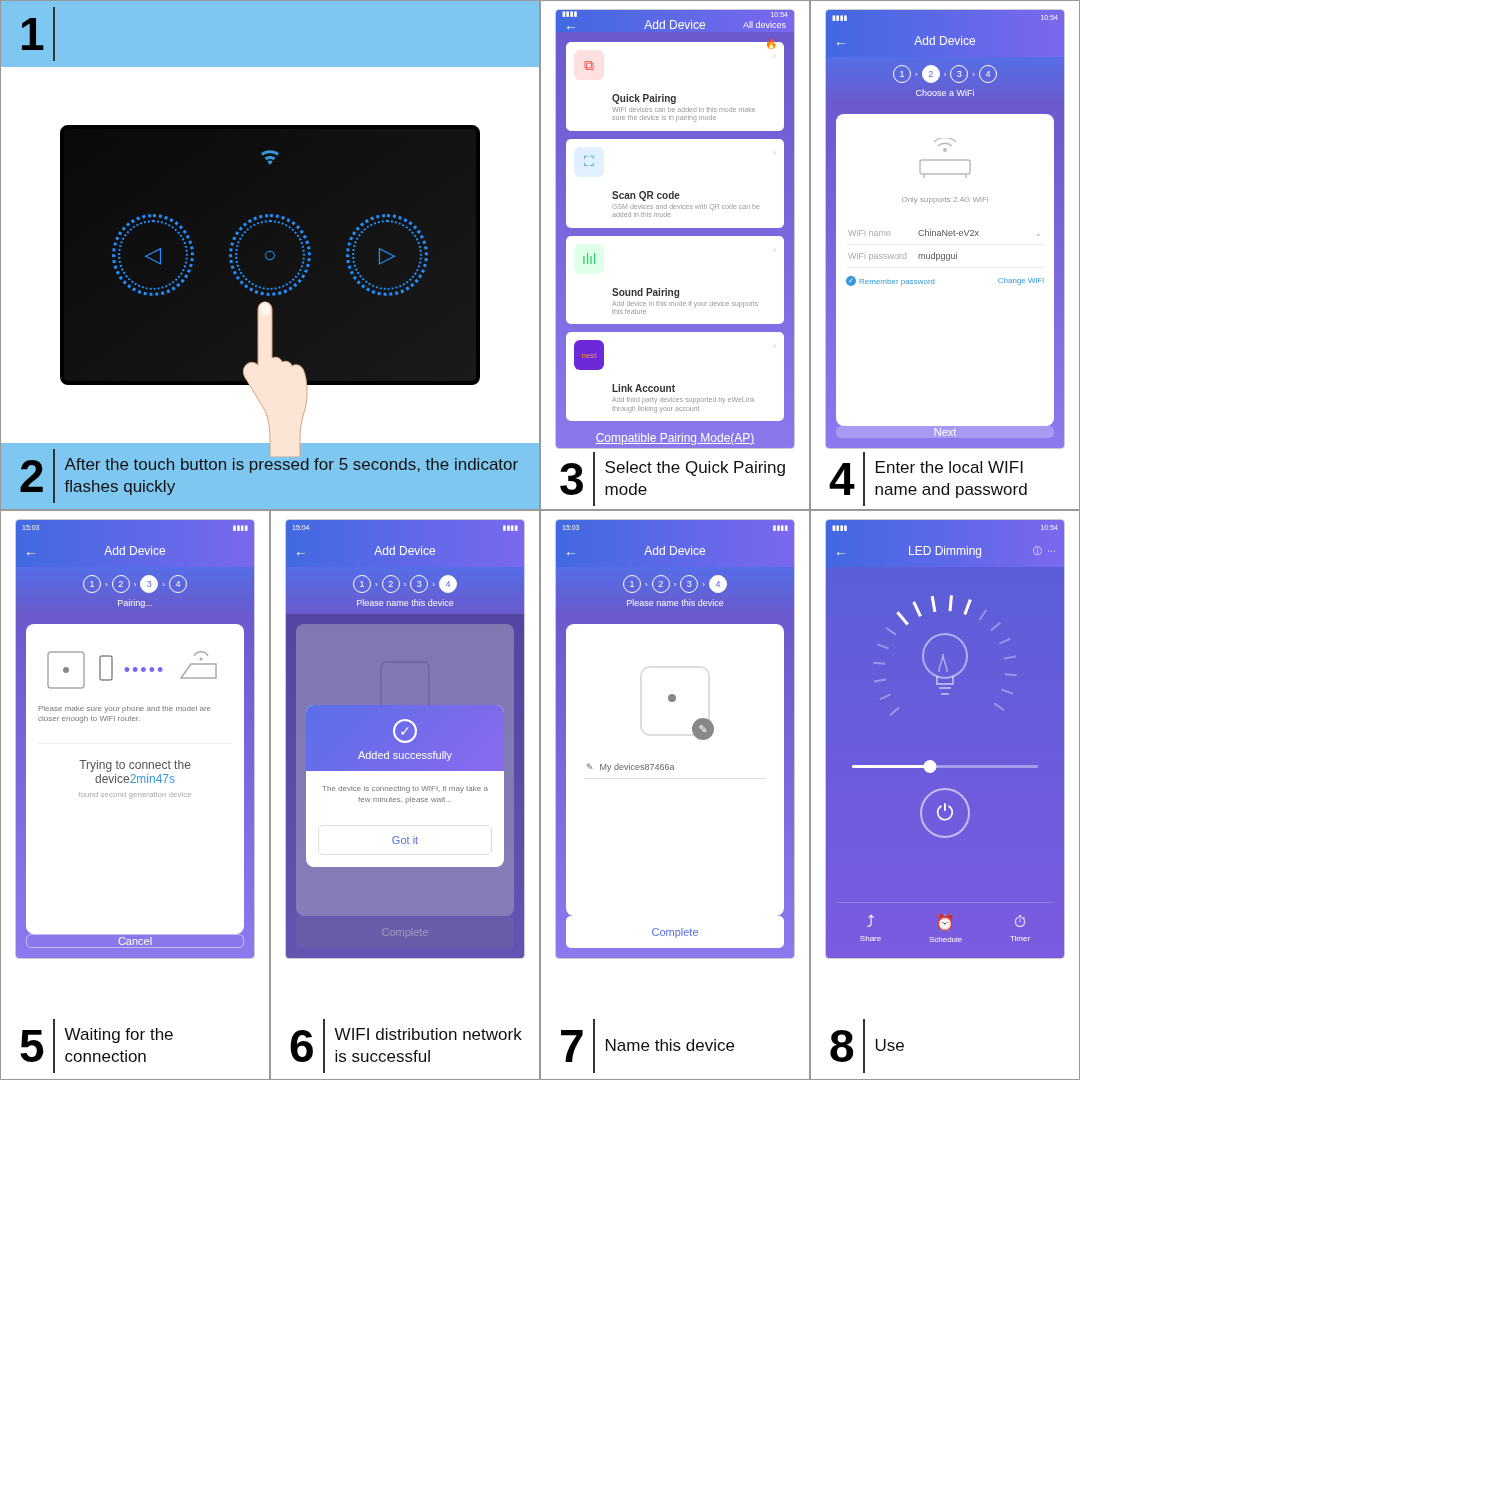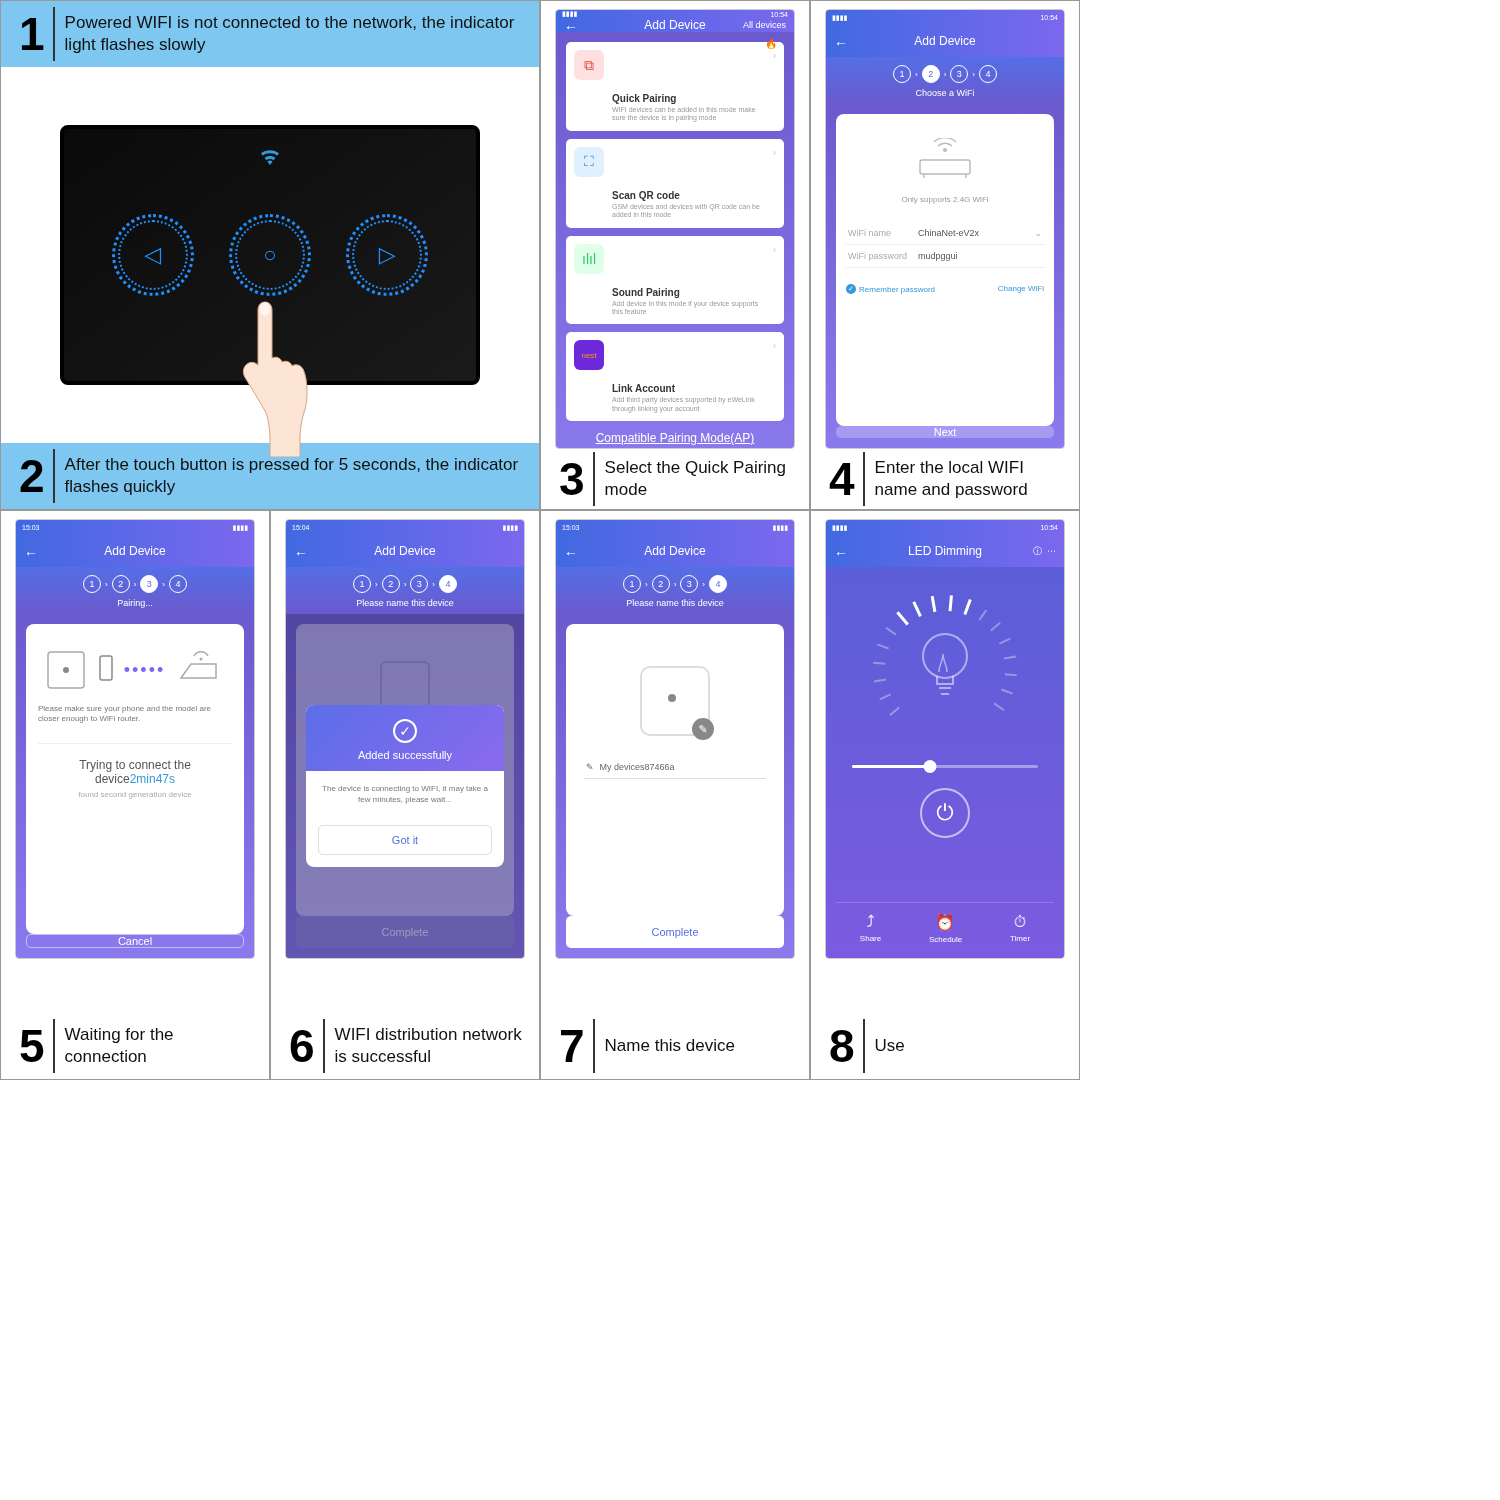--- a/index.html
+++ b/index.html
@@ -52,21 +52,21 @@
   .opt-chev { color: #ccc; font-size: 10px; }
   .link-text { text-align: center; color: #fff; font-size: 12px; text-decoration: underline; margin-top: 10px; }
   .small-hint { text-align: center; color: #ddd; font-size: 7px; margin-top: 6px; }
 
   .wifi-form-card { background: #fff; border-radius: 8px; flex: 1; padding: 14px 10px; display: flex; flex-direction: column; }
   .router-icon { text-align: center; color: #999; margin: 10px 0; }
   .form-hint { text-align: center; font-size: 8px; color: #999; margin-bottom: 18px; }
   .form-row { display: flex; align-items: flex-start; border-bottom: 1px solid #eee; padding: 6px 2px; font-size: 9px; }
   .form-label { color: #aaa; width: 70px; }
   .form-value { color: #555; flex: 1; }
-  .form-footer { display: flex; justify-content: space-between; font-size: 8px; color: #3498db; margin-top: 16px; gap: 12px; }
+  .form-footer { display: flex; justify-content: space-between; font-size: 8px; color: #3498db; margin-top: 8px; gap: 12px; }
   .remember { display: flex; align-items: center; gap: 3px; }
   .check-circle { width: 10px; height: 10px; background: #3498db; border-radius: 50%; color: #fff; font-size: 7px; display: flex; align-items: center; justify-content: center; }
 
   .btn-primary { background: #fff; color: #556ee6; border-radius: 5px; padding: 10px; text-align: center; font-size: 11px; margin-top: auto; }
   .btn-ghost { background: transparent; border: 1px solid rgba(255,255,255,0.5); color: #fff; border-radius: 5px; text-align: center; font-size: 11px; margin-top: auto; }
 
   .pairing-card { background: #fff; border-radius: 8px; flex: 1; padding: 12px; display: flex; flex-direction: column; }
   .pair-icons { display: flex; justify-content: space-around; align-items: center; margin: 12px 0; color: #888; }
   .pair-dots { font-size: 18px; color: #7b68ee; letter-spacing: 2px; }
   .pair-msg { font-size: 8px; color: #777; margin-bottom: 18px; line-height: 1.3; }
@@ -103,21 +103,20 @@
   .ghost-complete { background: rgba(170,170,200,0.35); color: #fff; border-radius: 5px; padding: 10px; text-align: center; font-size: 11px; margin-top: auto; }
 </style>
 </head>
 <body>
 
 <div class="grid">
 
   <div class="cell cell-1-2">
     <div class="step-caption top">
       <div class="step-num">1</div>
-      <div class="step-text">Powered WIFI is not connected to the network, the indicator light flashes slowly</div>
     </div>
     <div class="panel-area">
       <div class="switch-panel">
         <span class="wifi-icon-panel">
           <svg width="22" height="18" viewBox="0 0 24 20">
               <path fill="#3498db" d="M12 20l-3-4c1.8-1.3 4.2-1.3 6 0l-3 4zm-6-8c3.3-2.7 8.7-2.7 12 0l-2 2.6c-2.2-1.8-5.8-1.8-8 0L6 12zm-4-5c5.5-4.5 14.5-4.5 20 0l-2 2.6c-4.4-3.6-11.6-3.6-16 0L2 7z"></path>
             </svg>
         </span>
         <div class="touch-btn">
             <span class="inner-icon">◁</span>

